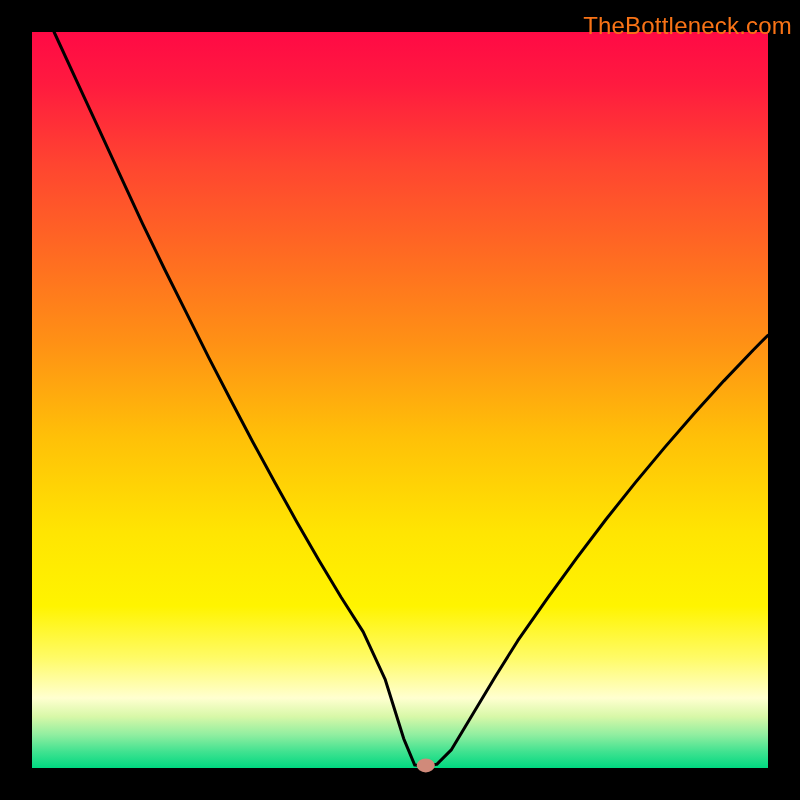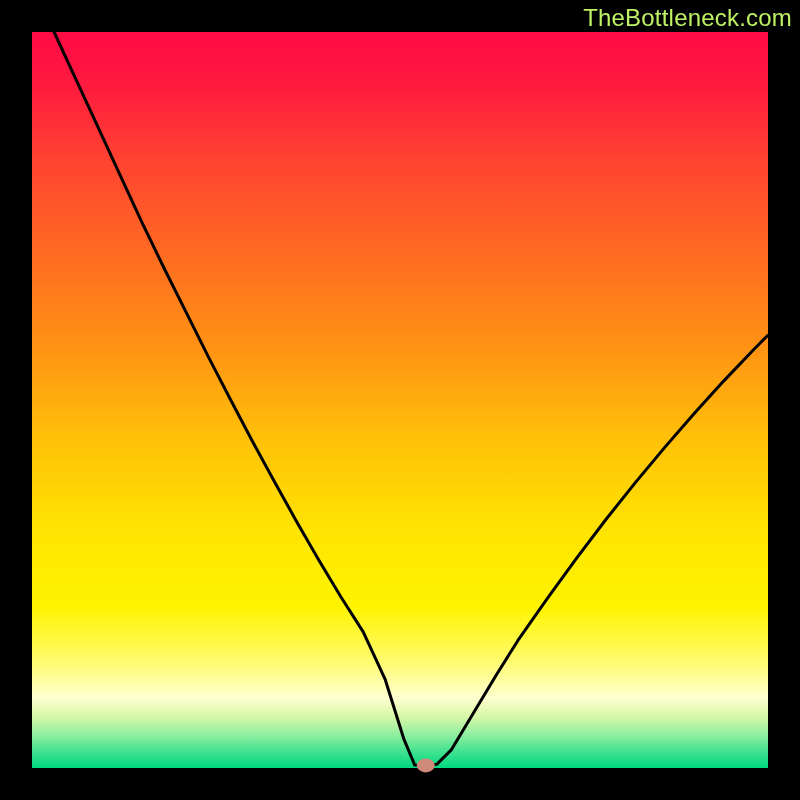--- a/index.html
+++ b/index.html
@@ -10,23 +10,23 @@
     background: #000;
     font-family: Arial, sans-serif;
   }
   .chart-wrapper {
     position: relative;
     width: 800px;
     height: 800px;
   }
   .watermark {
     position: absolute;
-    top: 4px;
+    top: 12px;
     right: 8px;
-    color: #bef264;
+    color: #f97316;
     font-size: 24px;
     font-weight: normal;
     z-index: 10;
     letter-spacing: 0.2px;
   }
   svg {
     display: block;
   }
 </style>
 </head>

